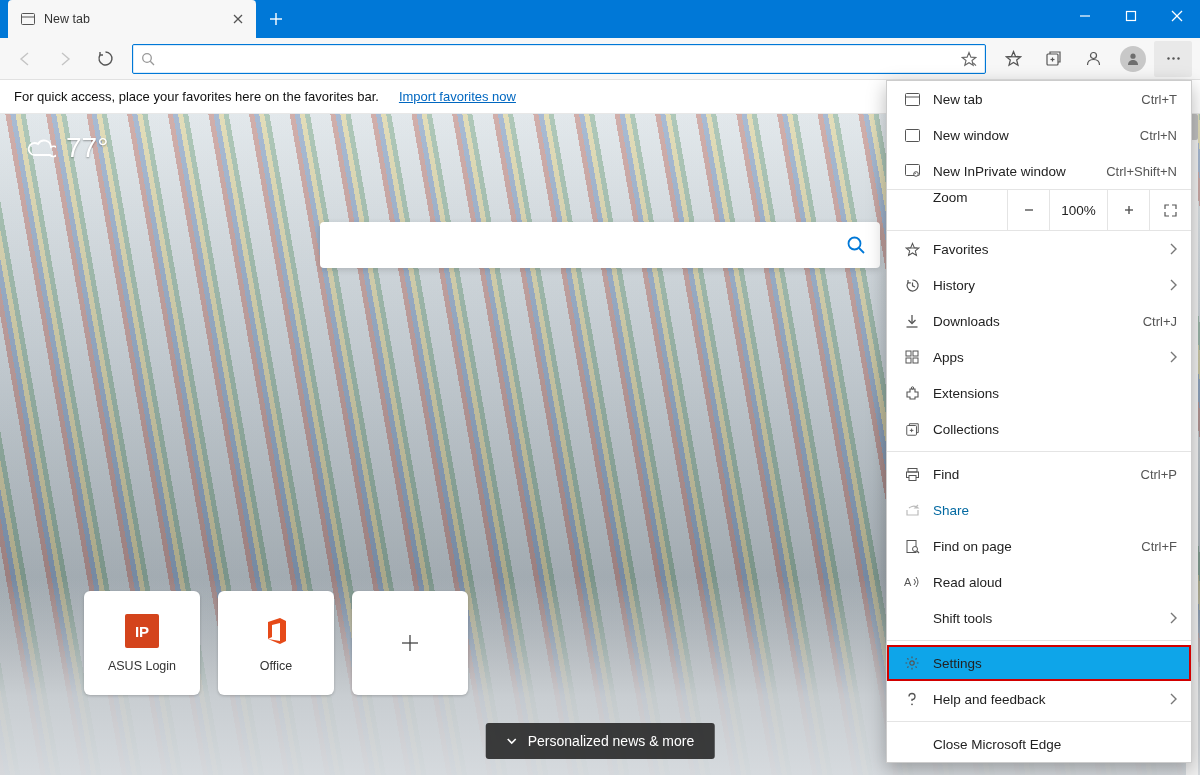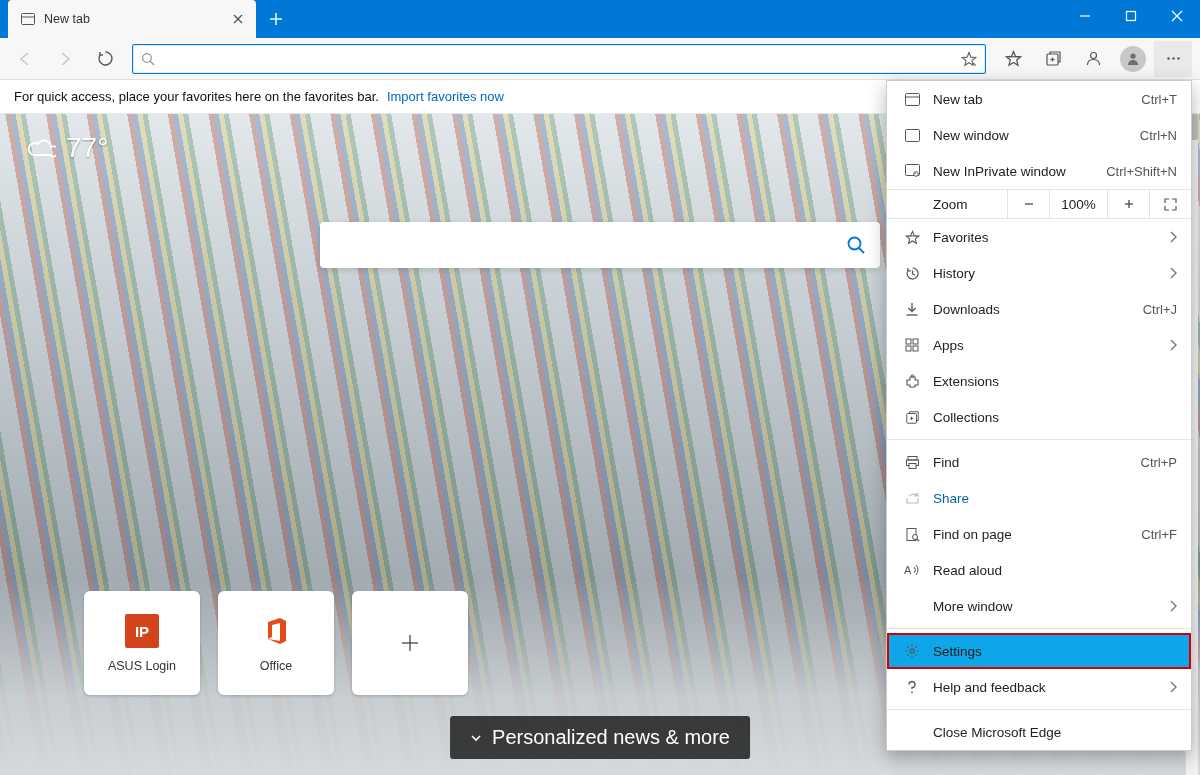--- a/index.html
+++ b/index.html
@@ -19,21 +19,21 @@
   .tool-btn.disabled { opacity: .45; }
   .addr { flex: 1; height: 30px; border: 1px solid #0078d7; border-radius: 2px; background: #fff; display: flex; align-items: center; padding: 0 8px; margin: 0 6px; box-shadow: inset 0 0 0 1px rgba(0,120,215,.15); }
   .addr-search { color: #888; font-size: 14px; margin-right: 8px; }
   .addr-input { flex: 1; border: none; outline: none; font-size: 13px; }
   .addr-star { color: #666; }
   .toolbar-right { display: flex; align-items: center; gap: 2px; padding-right: 2px; }
   .avatar { width: 26px; height: 26px; border-radius: 50%; background: #c8c8c8; display: flex; align-items: center; justify-content: center; color: #555; }
   .more-btn { background: #e9e9e9; }
   
   .favbar { height: 34px; background: #fff; display: flex; align-items: center; padding: 0 14px; font-size: 13px; color: #111; border-bottom: 1px solid #e8e8e8; }
-  .favbar a { color: #0067c0; margin-left: 8px; cursor: pointer; }
+  .favbar a { color: #0067c0; text-decoration: underline; margin-left: 20px; cursor: pointer; }
   
   .content { position: relative; height: calc(775px - 38px - 42px - 34px); overflow: hidden; }
   .bg {
     position: absolute; inset: 0;
     background:
       linear-gradient(to bottom, rgba(220,230,235,.05), rgba(90,100,110,.18)),
       repeating-linear-gradient(80deg, rgba(190,60,40,.35) 0 5px, rgba(40,90,170,.32) 5px 10px, rgba(240,200,50,.3) 10px 15px, rgba(50,130,60,.3) 15px 20px, rgba(235,240,245,.2) 20px 40px),
       linear-gradient(to bottom, #dfe6ea 0%, #bcc6cd 38%, #7c8890 100%);
     filter: saturate(.9);
   }
@@ -44,34 +44,34 @@
   .weather { position: absolute; top: 18px; left: 26px; color: #fff; display: flex; align-items: center; gap: 10px; font-size: 28px; font-weight: 400; text-shadow: 0 1px 2px rgba(0,0,0,.35); }
   .weather-icon { font-size: 28px; }
   .ntp-search { position: absolute; top: 108px; left: 50%; transform: translateX(-50%); width: 560px; height: 46px; background: #fff; border-radius: 4px; display: flex; align-items: center; padding: 0 14px; box-shadow: 0 2px 6px rgba(0,0,0,.15); }
   .ntp-search input { flex: 1; border: none; outline: none; font-size: 15px; }
   .ntp-search .sicon { color: #0078d7; font-size: 20px; }
   .tiles { position: absolute; left: 84px; bottom: 80px; display: flex; gap: 18px; }
   .tile { width: 116px; height: 104px; background: #fff; border-radius: 6px; display: flex; flex-direction: column; align-items: center; justify-content: center; gap: 10px; font-size: 12.5px; color: #333; box-shadow: 0 1px 3px rgba(0,0,0,.2); }
   .tile .ticon { width: 36px; height: 36px; display: flex; align-items: center; justify-content: center; font-size: 20px; font-weight: 700; }
   .tile.add .ticon { font-size: 26px; font-weight: 300; color: #444; }
   .ip-square { background: #d4441c; color: #fff; width: 34px; height: 34px; border-radius: 2px; display:flex; align-items:center; justify-content:center; font-size:15px; font-weight:700;}
-  .newsbar { position: absolute; bottom: 16px; left: 50%; transform: translateX(-50%); background: rgba(30,30,30,.85); color: #fff; font-size: 20px; padding: 10px 20px; border-radius: 3px; display: flex; align-items: center; gap: 10px; }
+  .newsbar { position: absolute; bottom: 16px; left: 50%; transform: translateX(-50%); background: rgba(30,30,30,.85); color: #fff; font-size: 14px; padding: 10px 20px; border-radius: 3px; display: flex; align-items: center; gap: 10px; }
   .scrollbar { position:absolute; right:2px; top:0; width:12px; height:100%; background:#f1f1f1; }
   .scrollthumb { position:absolute; right:2px; top:0; width:12px; height:26px; background:#c1c1c1; border-radius:2px; }
   
   .menu { position: absolute; top: 80px; right: 8px; width: 306px; background: #fff; border: 1px solid #ccc; box-shadow: 0 6px 18px rgba(0,0,0,.28); z-index: 50; font-size: 13.5px; color: #222; }
   .menu-row { display: flex; align-items: center; height: 36px; padding: 0 14px; }
   .menu-row .micon { width: 22px; display: flex; justify-content: center; color: #555; }
   .menu-row .mlabel { margin-left: 10px; flex: 1; }
   .menu-row .mshort { color: #555; font-size: 13px; }
   .menu-row .mchevron { color: #666; }
   .menu-row.disabled { color: #0369a1; }
   .menu-row.disabled .micon { color: #aaa; }
   .menu-sep { height: 1px; background: #e4e4e4; margin: 4px 0; }
-  .zoom-row { display: flex; align-items: center; height: 30px; border-top:1px solid #e4e4e4; border-bottom:1px solid #e4e4e4; }
+  .zoom-row { display: flex; height: 42px; border-top:1px solid #e4e4e4; border-bottom:1px solid #e4e4e4; }
   .zoom-row .zlabel { flex:1; padding-left: 46px; }
   .zoom-row .zbtn { width: 42px; height: 100%; display:flex; align-items:center; justify-content:center; border-left:1px solid #e4e4e4; color:#555; font-size:15px; }
   .zoom-row .zval { width: 58px; text-align:center; border-left:1px solid #e4e4e4; height:100%; display:flex; align-items:center; justify-content:center; }
   .menu-highlight { outline: 2.5px solid #d20000; outline-offset: -2px; background:#0ea5e9; }
   svg { display:block; }
 </style>
 </head>
 <body>
 
 <div class="titlebar">
@@ -417,21 +417,21 @@
     <span class="micon">
         <svg width="16" height="14" viewBox="0 0 16 14">
           <text x="0" y="11" font-size="11" fill="#555" font-family="Segoe UI">A</text>
           <path d="M10 4 Q13 7 10 10 M12 2 Q16 7 12 12" fill="none" stroke="#555" stroke-width="1"></path>
         </svg>
       </span>
     <span class="mlabel">Read aloud</span>
   </div>
   <div class="menu-row">
     <span class="micon"></span>
-    <span class="mlabel">More window</span>
+    <span class="mlabel">Shift tools</span>
     <span class="mchevron">
         <svg width="8" height="12" viewBox="0 0 8 12">
           <path d="M2 1 L7 6 L2 11" fill="none" stroke="#777" stroke-width="1.4"></path>
         </svg>
       </span>
   </div>
   <div class="menu-sep"></div>
   <div class="menu-row menu-highlight">
     <span class="micon">
         <svg width="16" height="16" viewBox="0 0 16 16">

